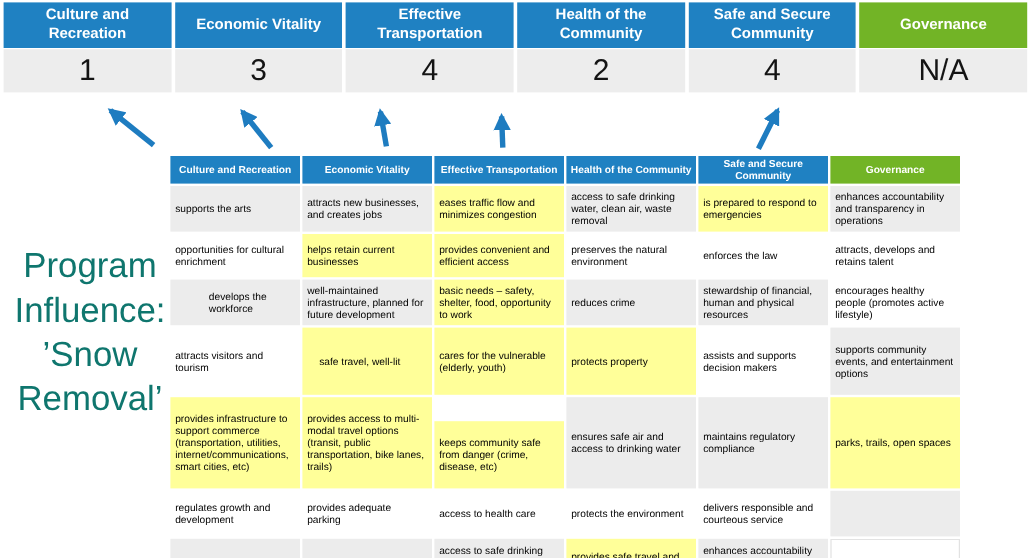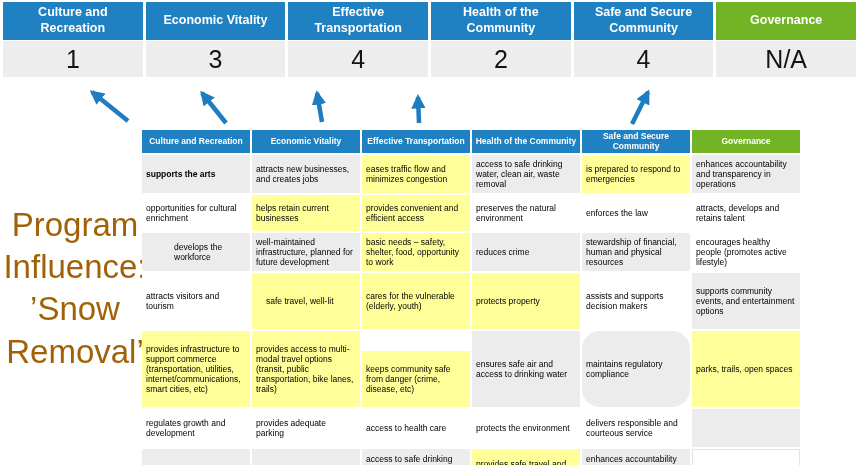--- a/index.html
+++ b/index.html
@@ -19,21 +19,21 @@
   .scores{position:absolute;left:3px;top:41px;width:853px;height:36px;display:flex;gap:3px;}
   .score{
     flex:1;background:#EDEDED;display:flex;align-items:center;justify-content:center;
     font-size:25px;color:#141414;
   }
   
   .arrows{position:absolute;left:0;top:0;pointer-events:none;}
   
   .program-title{
     position:absolute;left:0;top:204px;width:150px;text-align:center;
-    font-size:33px;line-height:1.28;color:#a16207;
+    font-size:29px;line-height:1.28;color:#0f766e;
   }
   .program-title span{display:block;}
   
   .matrix{
     position:absolute;left:142px;top:130px;width:658px;
     display:grid;grid-template-columns:repeat(6,1fr);gap:2px;background:#ffffff;
   }
   .m-hcell{
     display:flex;align-items:center;justify-content:center;text-align:center;
     color:#fff;font-weight:bold;font-size:8.5px;line-height:1.1;min-height:21px;padding:1px 3px;
@@ -90,21 +90,21 @@
   <span>Removal’</span>
 </div>
 
 <div class="matrix">
     <div class="m-hcell blue">Culture and Recreation</div>
     <div class="m-hcell blue">Economic Vitality</div>
     <div class="m-hcell blue">Effective Transportation</div>
     <div class="m-hcell blue">Health of the Community</div>
     <div class="m-hcell blue">Safe and Secure Community</div>
     <div class="m-hcell green">Governance</div>
-    <div class="m-cell gray" style="min-height: 34px; font-weight: bold;">supports the arts</div>
+    <div class="m-cell gray" style="min-height: 34px;">supports the arts</div>
     <div class="m-cell gray" style="min-height: 34px;">attracts new businesses, and creates jobs</div>
     <div class="m-cell hl" style="min-height: 34px;">eases traffic flow and minimizes congestion</div>
     <div class="m-cell gray" style="min-height: 34px;">access to safe drinking water, clean air, waste removal</div>
     <div class="m-cell hl" style="min-height: 34px;">is prepared to respond to emergencies</div>
     <div class="m-cell gray" style="min-height: 34px;">enhances accountability and transparency in operations</div>
     <div class="m-cell white" style="min-height: 32px;">opportunities for cultural enrichment</div>
     <div class="m-cell hl" style="min-height: 32px;">helps retain current businesses</div>
     <div class="m-cell hl" style="min-height: 32px;">provides convenient and efficient access</div>
     <div class="m-cell white" style="min-height: 32px;">preserves the natural environment</div>
     <div class="m-cell white" style="min-height: 32px;">enforces the law</div>
@@ -118,21 +118,21 @@
     <div class="m-cell white" style="min-height: 30px;">attracts visitors and tourism</div>
     <div class="m-cell hl" style="min-height: 30px; padding-left: 14px;">safe travel, well-lit</div>
     <div class="m-cell hl" style="min-height: 30px;">cares for the vulnerable (elderly, youth)</div>
     <div class="m-cell hl" style="min-height: 30px;">protects property</div>
     <div class="m-cell white" style="min-height: 30px;">assists and supports decision makers</div>
     <div class="m-cell gray" style="min-height: 52px;">supports community events, and entertainment options</div>
     <div class="m-cell hl" style="min-height: 52px;">provides infrastructure to support commerce (transportation, utilities, internet/communications, smart cities, etc)</div>
     <div class="m-cell hl" style="min-height: 52px;">provides access to multi-modal travel options (transit, public transportation, bike lanes, trails)</div>
     <div class="m-cell hl" style="min-height: 52px; margin-top: 20px;">keeps community safe from danger (crime, disease, etc)</div>
     <div class="m-cell gray" style="min-height: 52px;">ensures safe air and access to drinking water</div>
-    <div class="m-cell gray" style="min-height: 52px; border-radius: 18px;">maintains regulatory compliance</div>
+    <div class="m-cell gray" style="min-height: 52px;">maintains regulatory compliance</div>
     <div class="m-cell hl" style="min-height: 30px;">parks, trails, open spaces</div>
     <div class="m-cell white" style="min-height: 30px;">regulates growth and development</div>
     <div class="m-cell white" style="min-height: 30px;">provides adequate parking</div>
     <div class="m-cell white" style="min-height: 30px; text-align: center;">access to health care</div>
     <div class="m-cell white" style="min-height: 30px;">protects the environment</div>
     <div class="m-cell white" style="min-height: 30px;">delivers responsible and courteous service</div>
     <div class="m-cell gray" style="min-height: 34px;"></div>
     <div class="m-cell gray" style="min-height: 34px;">vibrant downtown</div>
     <div class="m-cell gray" style="min-height: 34px;">walkable community</div>
     <div class="m-cell gray" style="min-height: 34px;">access to safe drinking water, clean air, waste removal</div>

